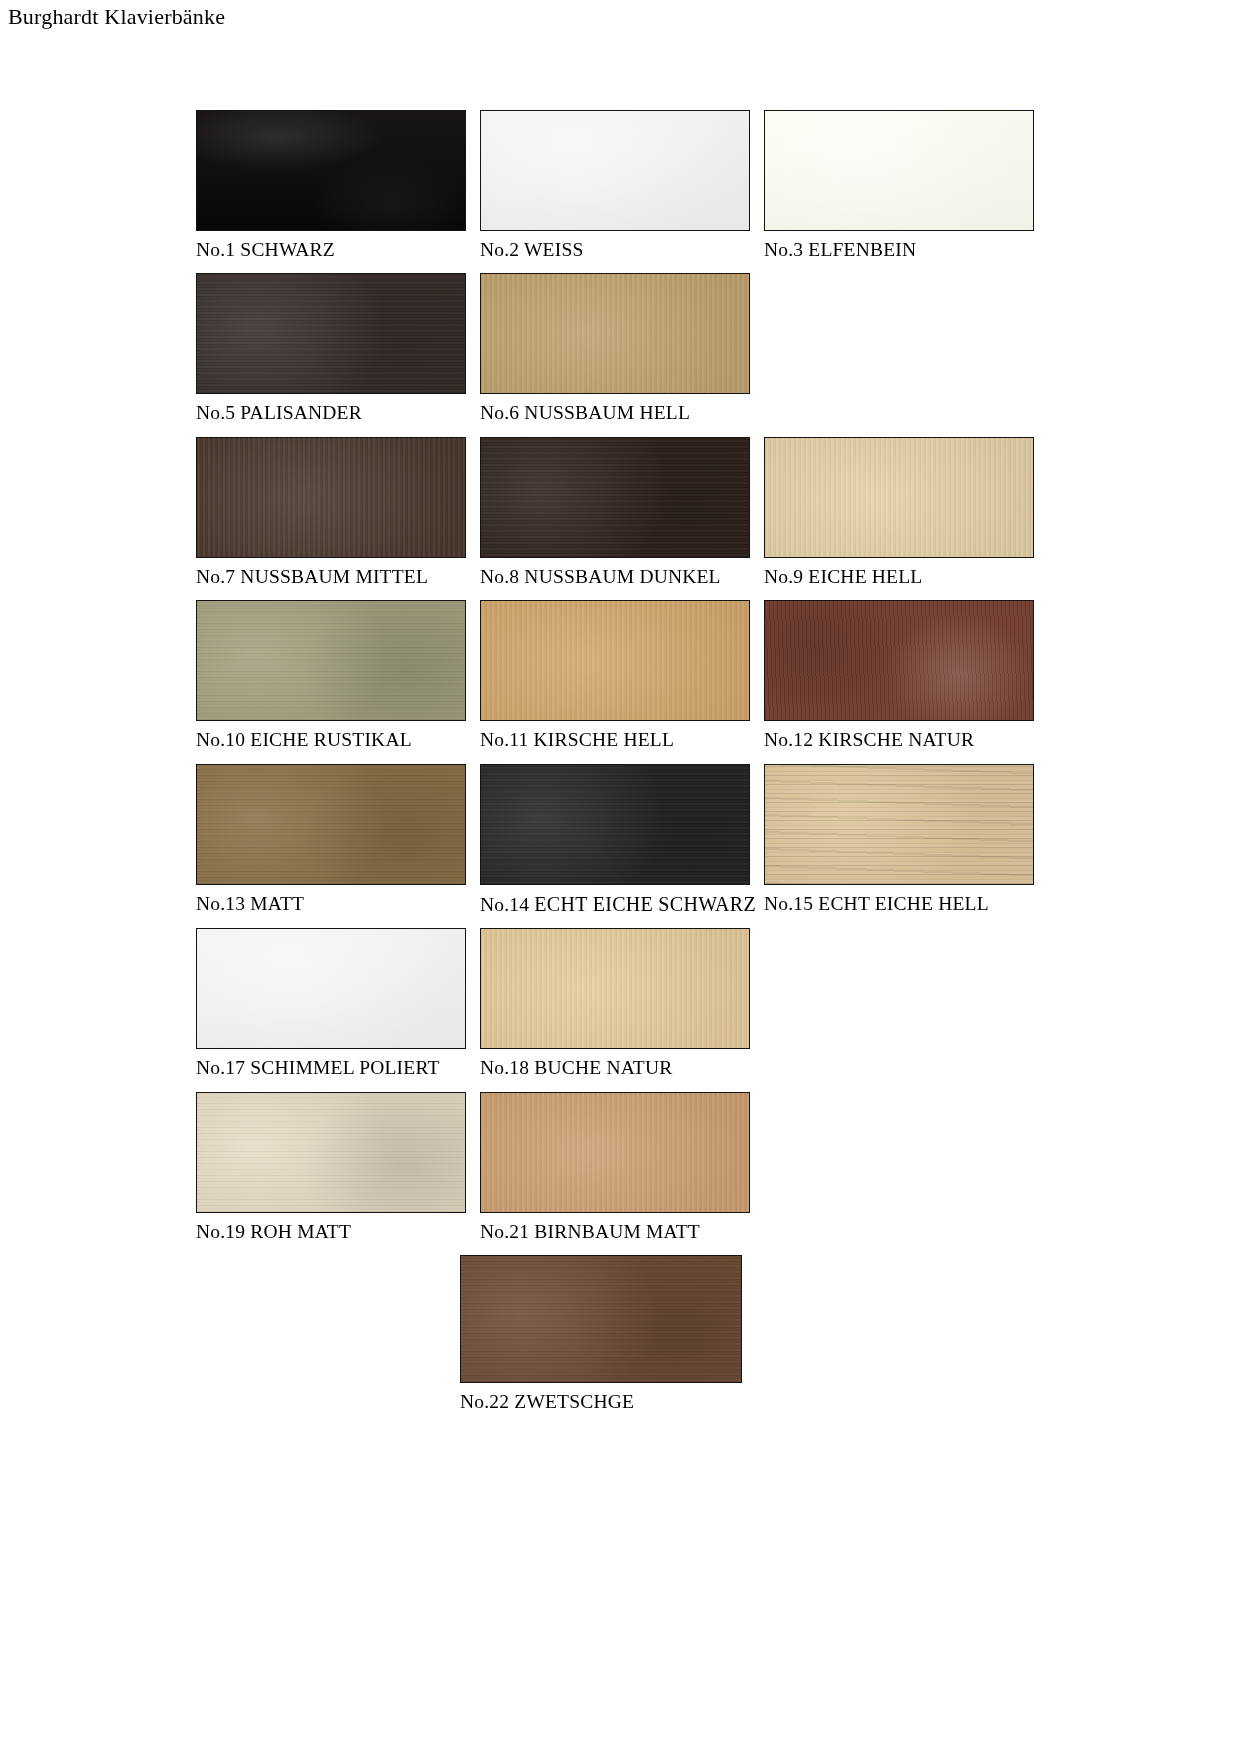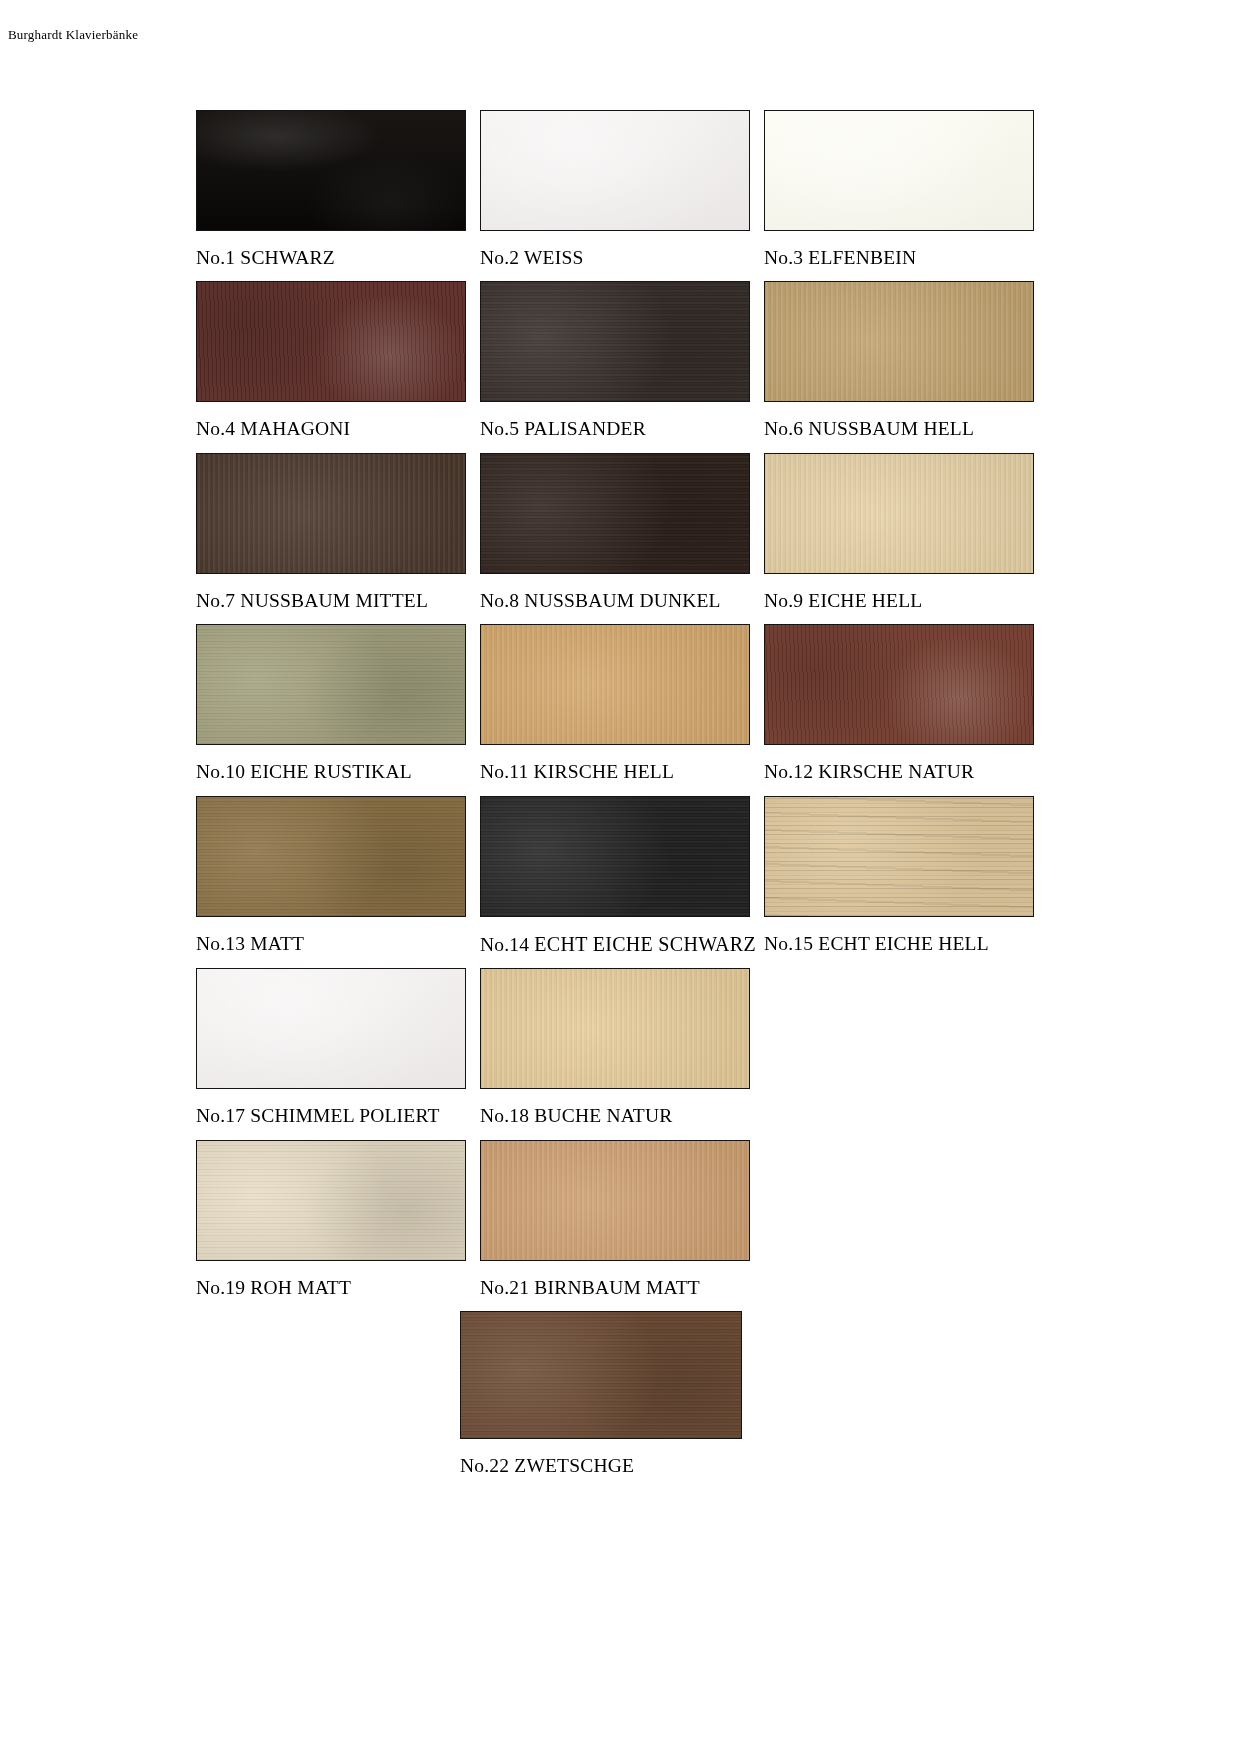--- a/index.html
+++ b/index.html
@@ -14,24 +14,23 @@
     color: #000000;
     position: relative;
     overflow: hidden;
   }
 
   .page-header {
     position: absolute;
     left: 8px;
     top: 4px;
     font-family: "Liberation Serif", "DejaVu Serif", serif;
-    font-size: 13px;
+    font-size: 22px;
     letter-spacing: 0.2px;
     white-space: nowrap;
-    margin-top: 23px;
   }
 
   .swatch-grid {
     position: absolute;
     left: 196px;
     top: 110px;
     width: 852px;
   }
 
   .swatch-row {
@@ -149,21 +148,21 @@
         rgba(0,0,0,0.07) 0px,
         rgba(0,0,0,0.07) 1px,
         rgba(255,255,255,0.05) 1px,
         rgba(255,255,255,0.05) 4px
       ),
       radial-gradient(ellipse 45% 85% at 72% 62%, rgba(255,255,255,0.16), rgba(255,255,255,0) 62%),
       radial-gradient(ellipse 60% 110% at 18% 38%, rgba(0,0,0,0.14), rgba(0,0,0,0) 70%);
   }
 
   .swatch-label {
-    margin-top: 16px;
+    margin-top: 8px;
     font-size: 19.5px;
     line-height: 1.1;
     white-space: nowrap;
     letter-spacing: 0.2px;
   }
   .swatch-label .num { font-size: 19.5px; }
   .swatch-label .name { font-size: 19.5px; }
   .swatch-label.small-name .name { font-size: 20px; letter-spacing: 0.3px; }
 </style>
 </head>
@@ -187,26 +186,20 @@
       </div>
       <div class="swatch-cell">
         <div class="swatch-chip" style="background-color: rgb(251, 250, 239);">
           <div class="grain g-flat"></div>
         </div>
         <div class="swatch-label"><span class="num">No.3</span> <span class="name">ELFENBEIN</span></div>
       </div>
     </div>
     <div class="swatch-row">
       <div class="swatch-cell">
-        <div class="swatch-chip" style="background-color: rgb(90, 42, 37);">
-          <div class="grain g-swirl"></div>
-        </div>
-        <div class="swatch-label"><span class="num">No.4</span> <span class="name">MAHAGONI</span></div>
-      </div>
-      <div class="swatch-cell">
         <div class="swatch-chip" style="background-color: rgb(53, 44, 40);">
           <div class="grain g-wood"></div>
         </div>
         <div class="swatch-label"><span class="num">No.5</span> <span class="name">PALISANDER</span></div>
       </div>
       <div class="swatch-cell">
         <div class="swatch-chip" style="background-color: rgb(194, 164, 113);">
           <div class="grain g-vert"></div>
         </div>
         <div class="swatch-label"><span class="num">No.6</span> <span class="name">NUSSBAUM HELL</span></div>

